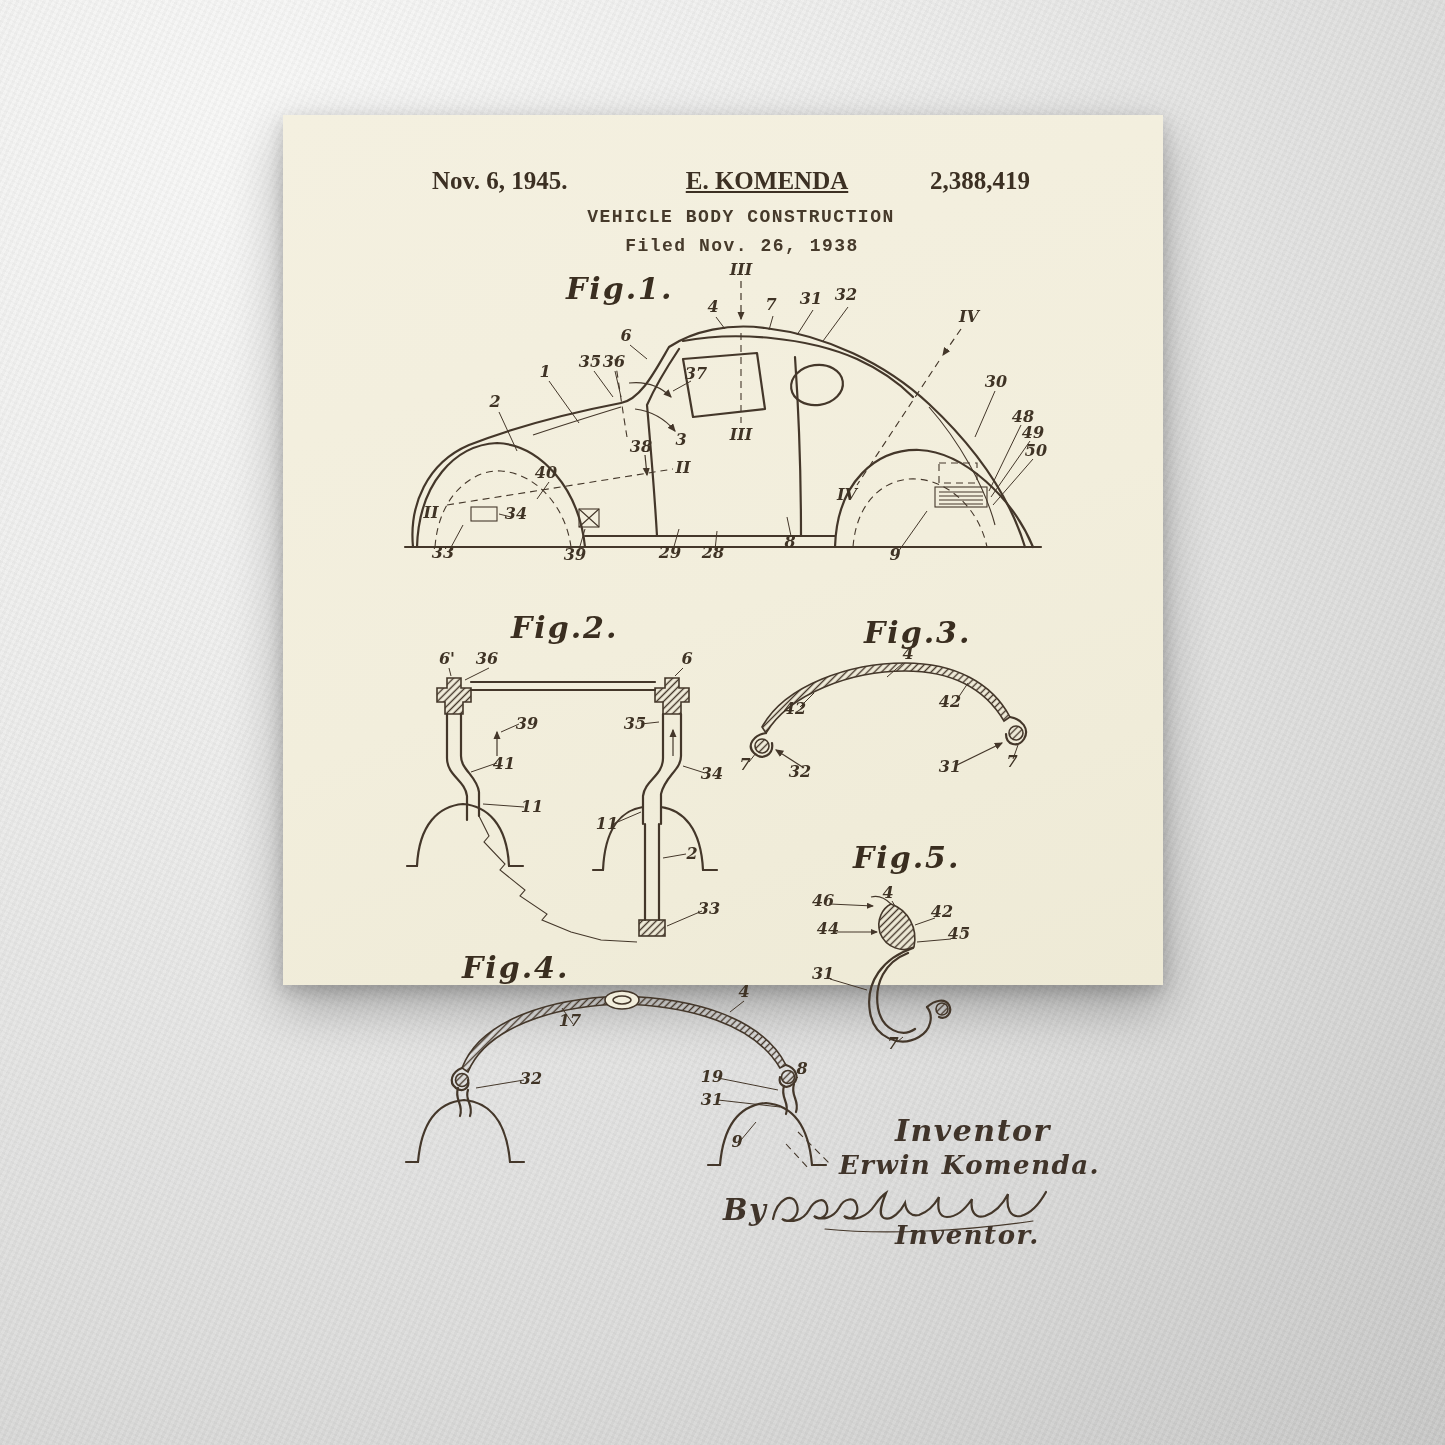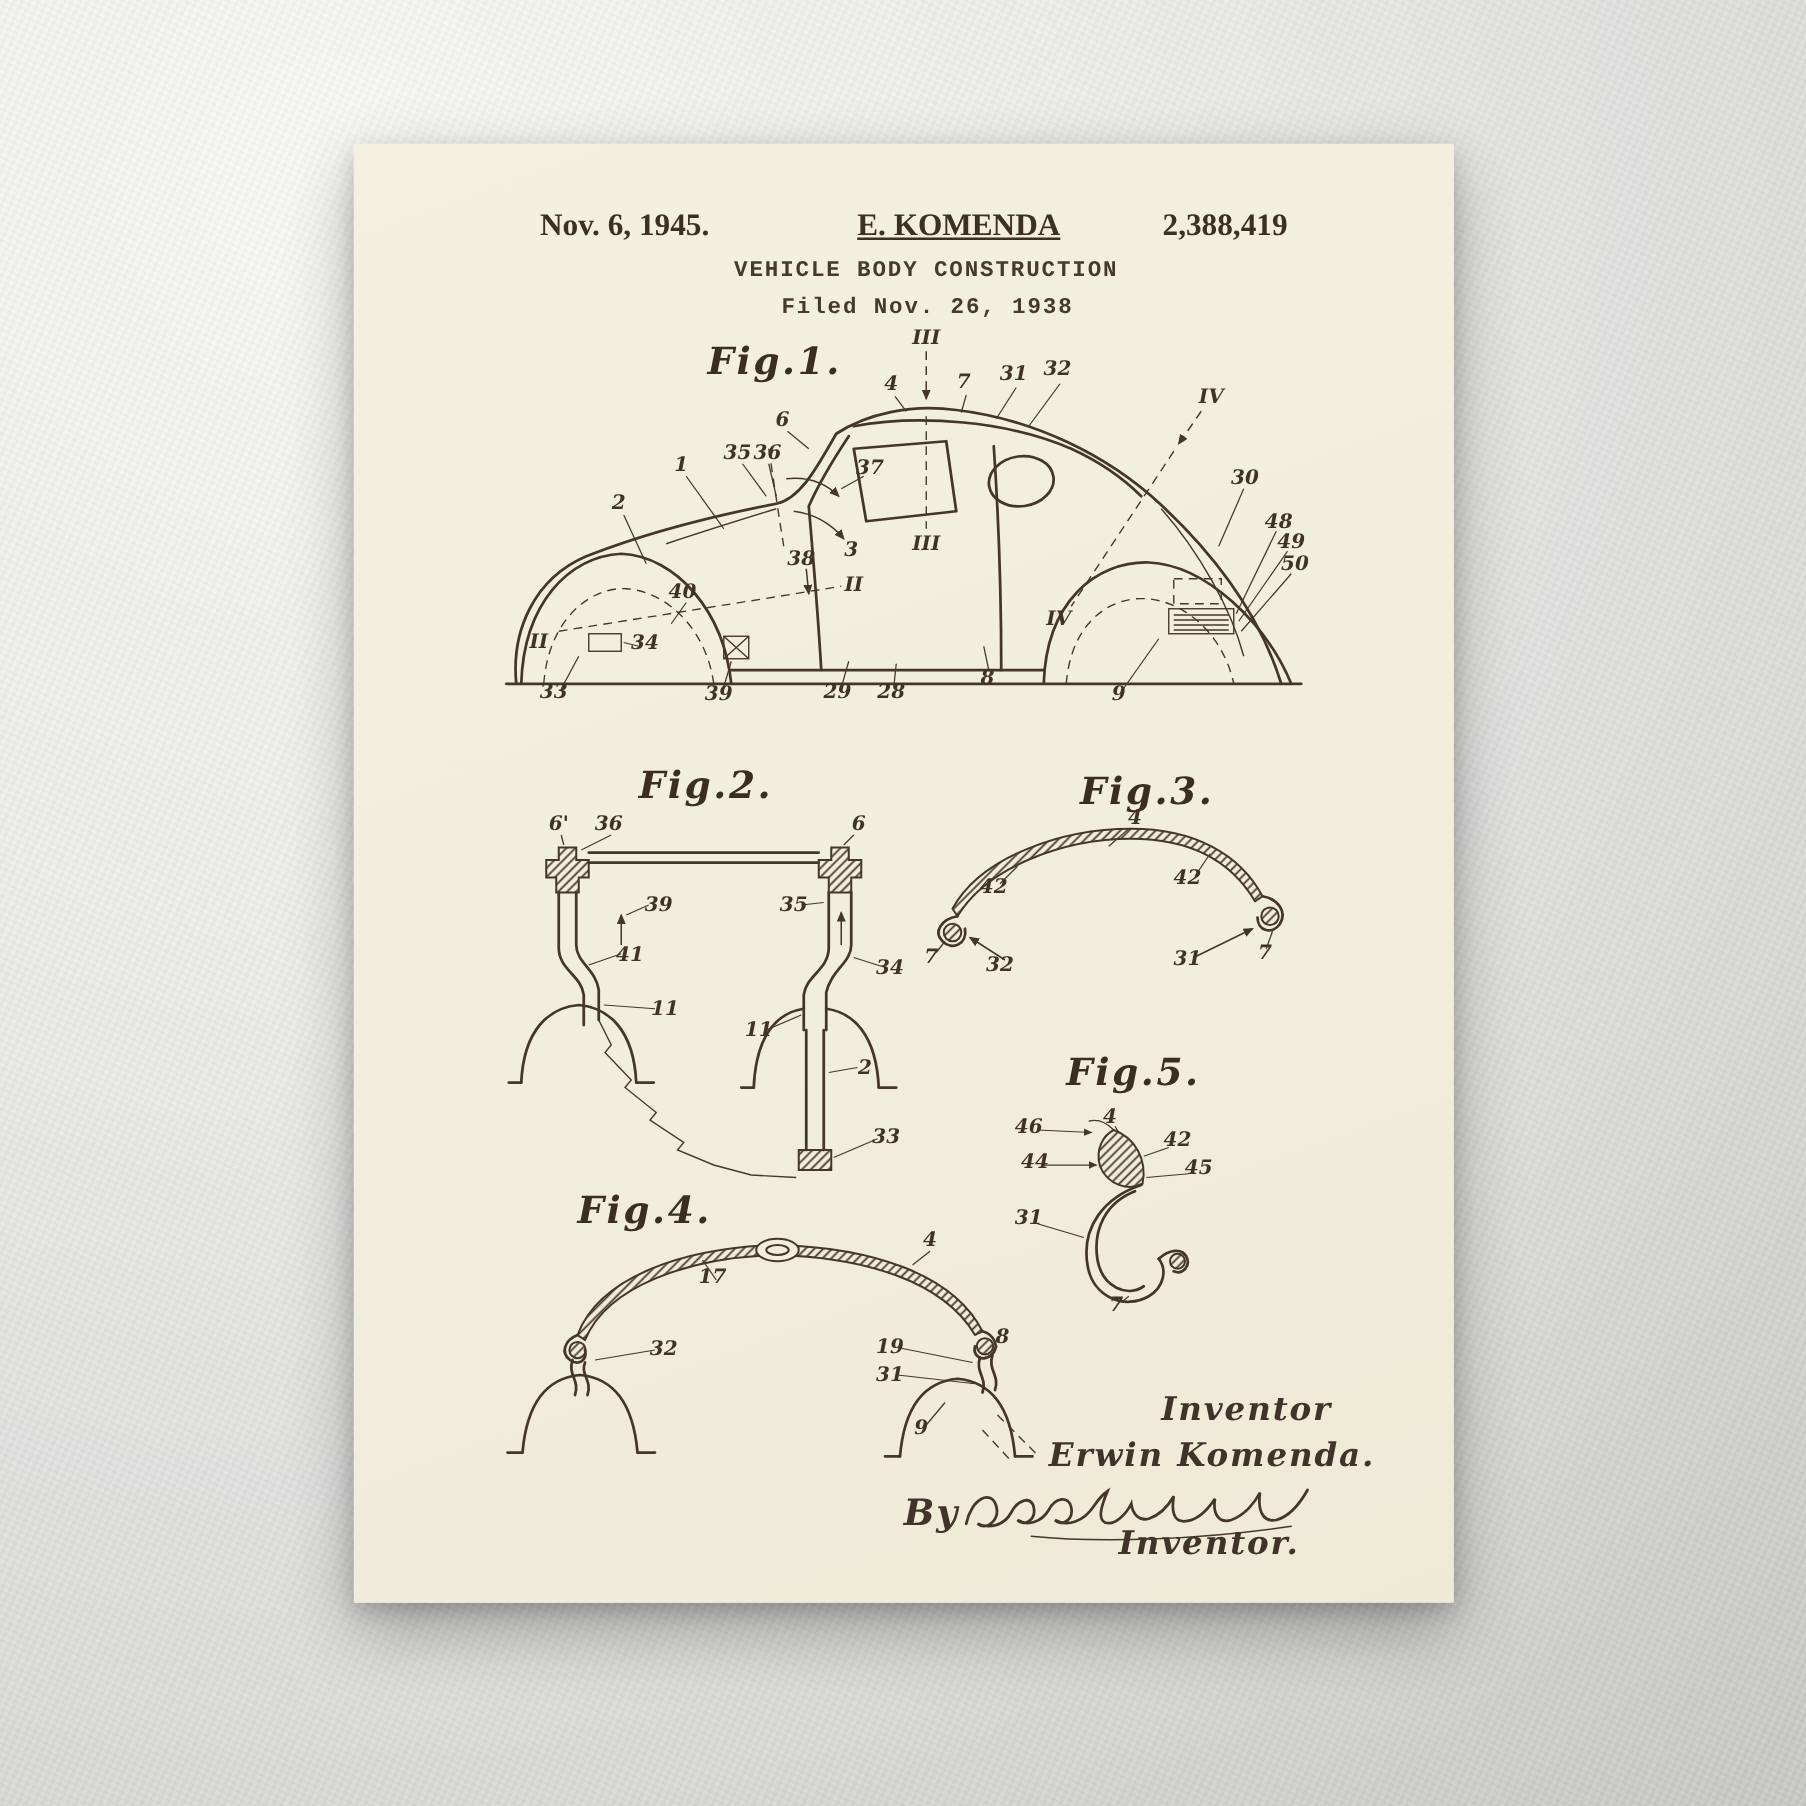--- a/index.html
+++ b/index.html
@@ -5,21 +5,21 @@
   html,body { margin:0; padding:0; background:#cfcfce; }
   .scene {
     position:relative; width:1445px; height:1445px; overflow:hidden;
     background-image:
       repeating-linear-gradient(115deg, rgba(255,255,255,.05) 0 3px, rgba(0,0,0,.02) 3px 6px),
       repeating-linear-gradient(25deg, rgba(0,0,0,.015) 0 2px, rgba(255,255,255,.03) 2px 5px),
       radial-gradient(circle at 18% 10%, #f8f8f7 0%, #ebebea 38%, #dbdbda 70%, #c7c7c6 100%);
     font-family:"Liberation Serif", serif;
   }
   .poster {
-    position:absolute; left:283px; top:115px; width:880px; height:1167px;
+    position:absolute; left:283px; top:115px; width:880px; height:870px;
     background:linear-gradient(160deg, #f4f0e0 0%, #f2eedc 55%, #eeead6 100%);
     box-shadow: 0 22px 50px rgba(0,0,0,.28), 0 6px 16px rgba(0,0,0,.16);
   }
   .abs { position:absolute; white-space:nowrap; }
   .hdr-serif { font-family:"Liberation Serif",serif; font-weight:700; font-size:25px; color:#3c3023; }
   .hdr-mono  { font-family:"Liberation Mono",monospace; font-weight:700; font-size:18px; letter-spacing:1.5px; color:#463a2b; }
   .script { font-family:"DejaVu Serif",serif; font-style:italic; font-weight:700; color:#40342a; letter-spacing:1.5px; }
   .watermark {
     position:absolute; left:150px; top:1286px;
     font-family:"Liberation Sans",sans-serif; font-size:58px; font-weight:400;
@@ -346,21 +346,21 @@
         <text class="ref" x="170" y="76">17</text>
         <text class="ref" x="344" y="47">4</text>
         <text class="ref" x="131" y="134">32</text>
         <text class="ref" x="312" y="132">19</text>
         <text class="ref" x="402" y="124">8</text>
         <text class="ref" x="312" y="155">31</text>
         <text class="ref" x="337" y="197">9</text>
       </g>
     </svg>
 
-    <div class="abs script" style="left:646px;top:998px;font-size:26px;">Inventor</div>
+    <div class="abs script" style="left:612px;top:998px;font-size:30px;">Inventor</div>
     <div class="abs script" style="left:556px;top:1035px;font-size:26px;">Erwin Komenda.</div>
     <div class="abs script" style="left:440px;top:1078px;font-size:29px;font-style:italic;">By</div>
     <svg class="sig-svg" style="left:482px;top:1068px;" width="300" height="55" viewBox="0 0 300 55">
       <path d="M 8 36 C 12 16 28 8 32 22 C 35 33 24 42 17 36 C 26 40 38 38 44 27 C 49 17 60 13 62 23 C 64 33 54 39 49 33 C 57 38 68 35 74 25 C 79 15 90 13 92 23 C 94 33 84 39 79 33 C 89 39 102 34 110 22 C 114 16 118 12 121 10 C 116 22 113 32 119 35 C 127 38 136 28 140 20 C 141 28 146 34 154 32 C 163 29 170 21 174 14 C 172 26 174 34 182 34 C 193 34 201 25 207 16 C 205 28 210 36 220 33 C 231 29 239 19 243 11 C 241 25 245 35 256 33 C 267 30 276 18 281 9" fill="none" stroke="#44372a" stroke-width="2.2" stroke-linecap="round"></path>
       <path d="M 60 46 C 120 52 200 48 268 38" fill="none" stroke="#44372a" stroke-width="1.2" stroke-linecap="round"></path>
     </svg>
     <div class="abs script" style="left:612px;top:1105px;font-size:26px;">Inventor.</div>
 
   </div>
 

